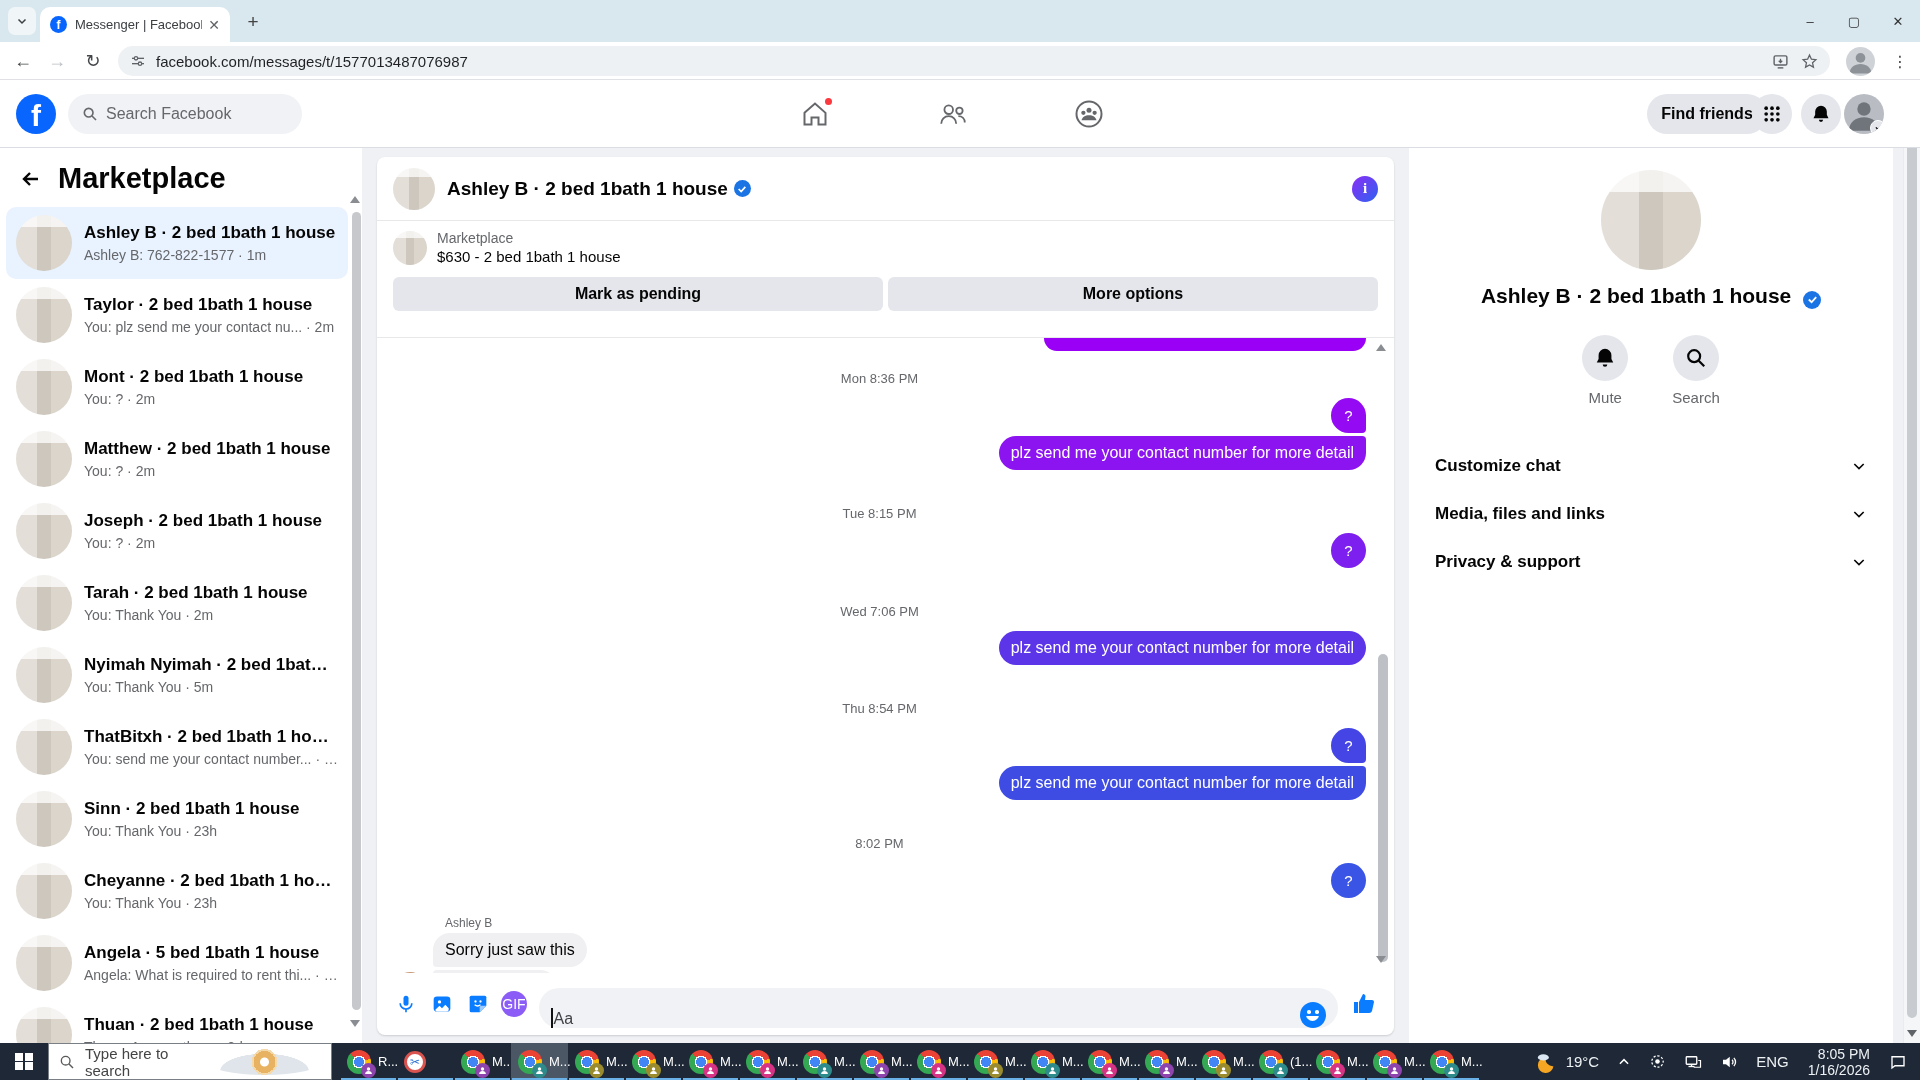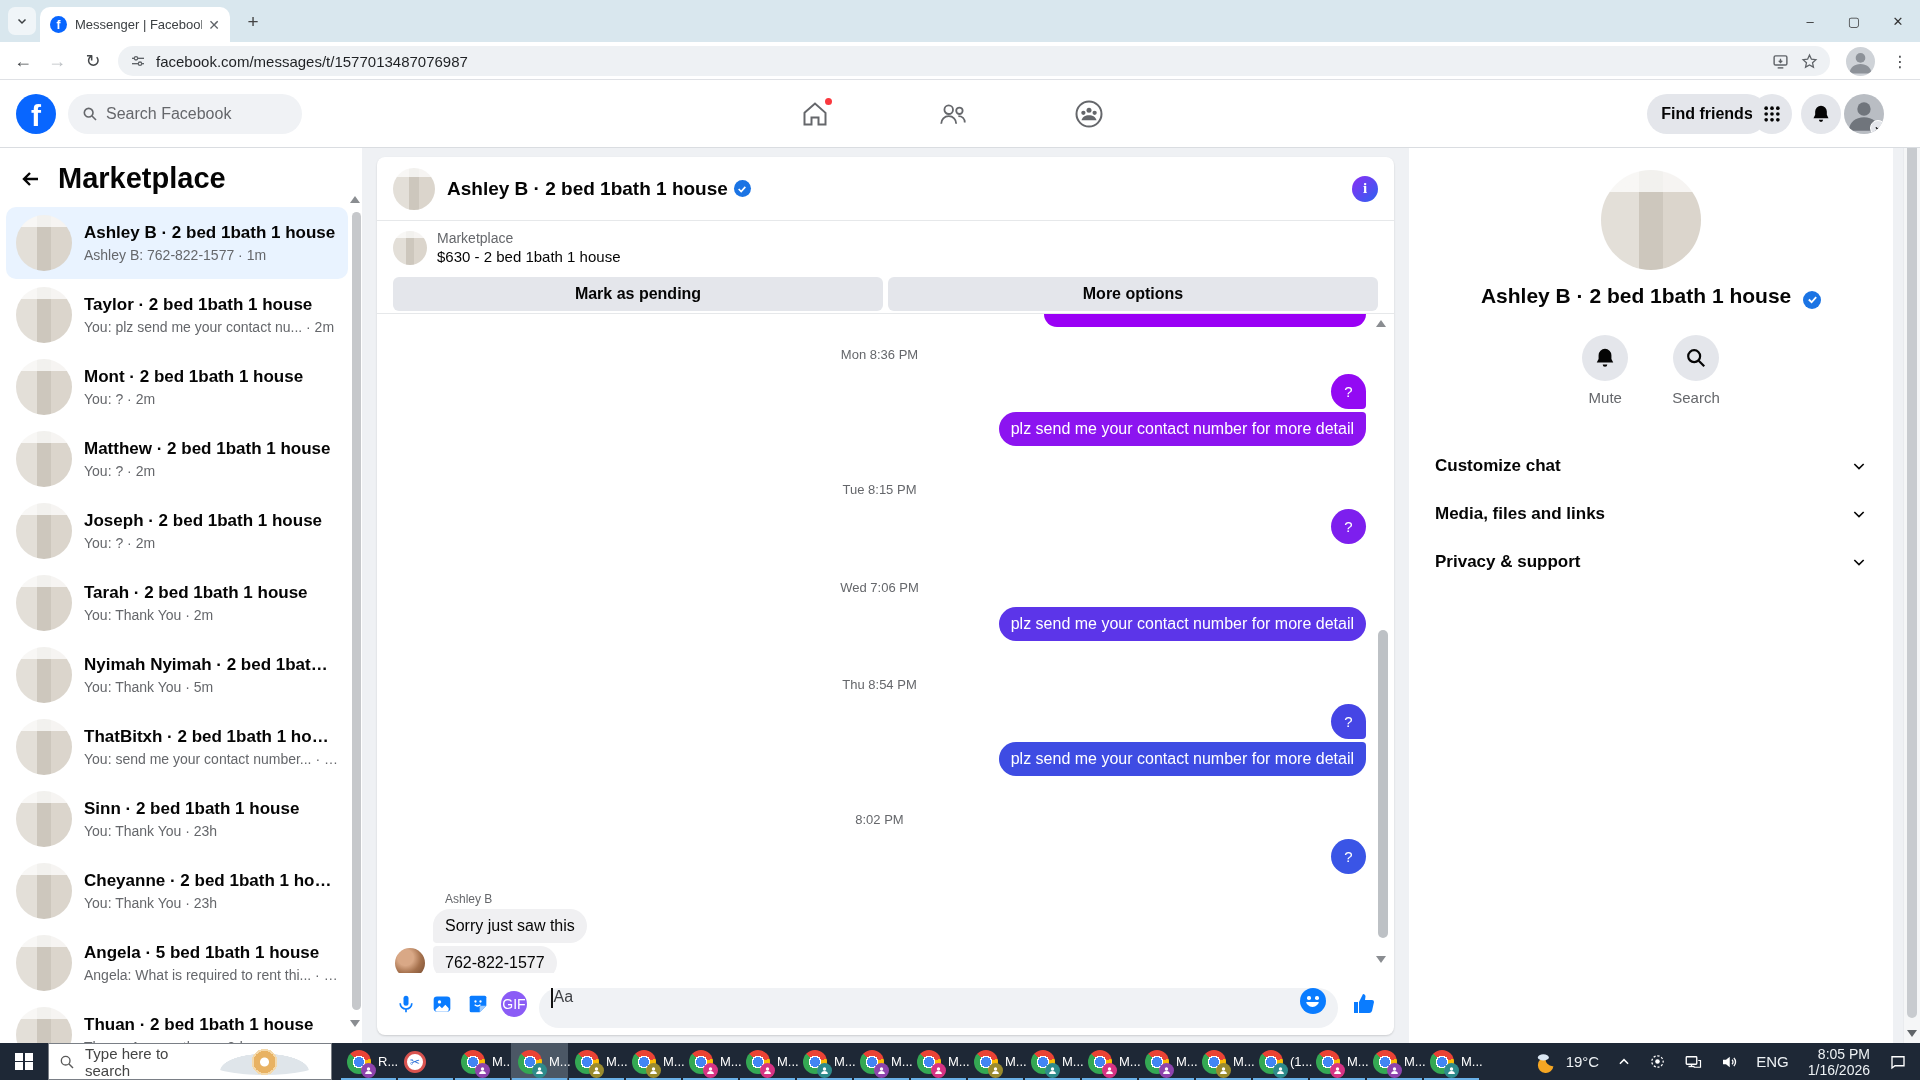--- a/index.html
+++ b/index.html
@@ -67,21 +67,21 @@
   #chatcard { position:absolute; left:377px; top:9px; width:1017px; height:878px; background:#fff; border-radius:8px; box-shadow:0 1px 2px rgba(0,0,0,.15); display:flex; flex-direction:column; overflow:hidden; }
   .c-head { height:64px; display:flex; align-items:center; padding:0 16px; border-bottom:1px solid #e6e8ea; flex:0 0 auto; }
   .c-avatar { width:42px; height:42px; border-radius:50%; }
   .c-title { font-size:19px; font-weight:bold; color:#050505; margin-left:12px; }
   .vbadge { display:inline-flex; width:17px; height:17px; border-radius:50%; background:#1b74e4; color:#fff; align-items:center; justify-content:center; margin-left:6px; vertical-align:-2px; }
   .c-info { margin-left:auto; width:26px; height:26px; border-radius:50%; background:linear-gradient(135deg,#8a2ef5,#2e62f0); color:#fff; font-size:15px; font-weight:bold; font-family:"Liberation Serif",serif; display:flex; align-items:center; justify-content:center; }
   .mp-row { display:flex; align-items:center; padding:9px 16px 6px; flex:0 0 auto; }
   .mp-av { width:34px; height:34px; border-radius:50%; }
   .mp-label { font-size:14px; color:#65676b; }
   .mp-item { font-size:15px; color:#050505; margin-top:2px; }
-  .actions { display:flex; gap:5px; padding:6px 16px 2px; border-bottom:1px solid #e6e8ea; flex:0 0 auto; }
+  .actions { display:flex; gap:5px; padding:6px 16px 26px; border-bottom:1px solid #e6e8ea; flex:0 0 auto; }
   .act-btn { flex:1; height:34px; background:#e4e6eb; border:none; border-radius:6px; font-size:16px; font-weight:600; color:#050505; font-family:inherit; }
 
   .messages { flex:1; position:relative; display:flex; flex-direction:column; padding:0 28px 4px 16px; overflow:hidden; }
   .m-div { text-align:center; font-size:13px; font-weight:500; color:#65676b; margin:20px 0 12px; flex:0 0 auto; }
   .m-cutoff { height:13px; width:322px; margin-left:auto; border-radius:0 0 18px 18px; flex:0 0 auto; }
   .m-out { margin-left:auto; color:#fff; font-size:16px; line-height:20px; padding:7px 12px; border-radius:18px; max-width:640px; margin-bottom:16px; flex:0 0 auto; }
   .m-out.q { width:35px; height:35px; padding:0; border-radius:50%; display:flex; align-items:center; justify-content:center; font-size:15px; }
   .m-out.c-top { border-bottom-right-radius:4px; margin-bottom:3px; }
   .m-out.c-bottom { border-top-right-radius:4px; }
   .m-in-group { position:relative; padding-left:40px; margin-top:2px; flex:0 0 auto; }
@@ -90,21 +90,21 @@
   .m-in.first { border-bottom-left-radius:4px; }
   .m-in.last { border-top-left-radius:4px; margin-bottom:0; }
   .m-in-avatar { position:absolute; left:2px; bottom:2px; width:30px; height:30px; border-radius:50%; }
   #msg-scroll-up { right:8px; top:6px; position:absolute; }
   #msg-thumb { position:absolute; right:6px; top:316px; width:10px; height:308px; border-radius:5px; background:#bdc1c5; }
   #msg-scroll-down { right:8px; bottom:10px; position:absolute; }
 
   .composer { height:62px; display:flex; align-items:center; padding:0 14px; flex:0 0 auto; }
   .comp-ic { width:30px; height:30px; display:flex; align-items:center; justify-content:center; margin-right:6px; color:#0a7cff; flex:0 0 auto; }
   .gifpill { width:26px; height:26px; border-radius:50%; background:#8b5cf6; color:#fff; font-size:14px; font-weight:normal; display:flex; align-items:center; justify-content:center; }
-  .comp-input { flex:1; height:40px; border-radius:20px; background:#f0f2f5; display:flex; align-items:flex-start; padding:0 12px; margin:8px 10px 0 4px; }
+  .comp-input { flex:1; height:40px; border-radius:20px; background:#f0f2f5; display:flex; align-items:flex-end; padding:0 12px; margin:8px 10px 0 4px; }
   .caret { width:1.5px; height:20px; background:#111; margin-right:1px; }
   .comp-ph { font-size:16px; color:#3f4145; }
   .emoji-btn { margin-left:auto; width:26px; height:26px; border-radius:50%; background:#0a7cff; position:relative; flex:0 0 auto; }
   .emoji-btn::before { content:""; position:absolute; left:7px; top:8px; width:3.5px; height:3.5px; border-radius:50%; background:#fff; box-shadow:8px 0 0 #fff; }
   .emoji-btn::after { content:""; position:absolute; left:6px; top:11px; width:13px; height:8px; border-radius:0 0 12px 12px; background:#fff; clip-path:inset(38% 0 0 0); }
   .thumb-btn { width:32px; height:32px; display:flex; align-items:center; justify-content:center; color:#0a7cff; flex:0 0 auto; }
 
   
   #details { position:absolute; left:1409px; top:0; width:484px; height:895px; background:#fff; display:flex; flex-direction:column; align-items:center; }
   .d-avatar { width:100px; height:100px; border-radius:50%; margin-top:22px; }

